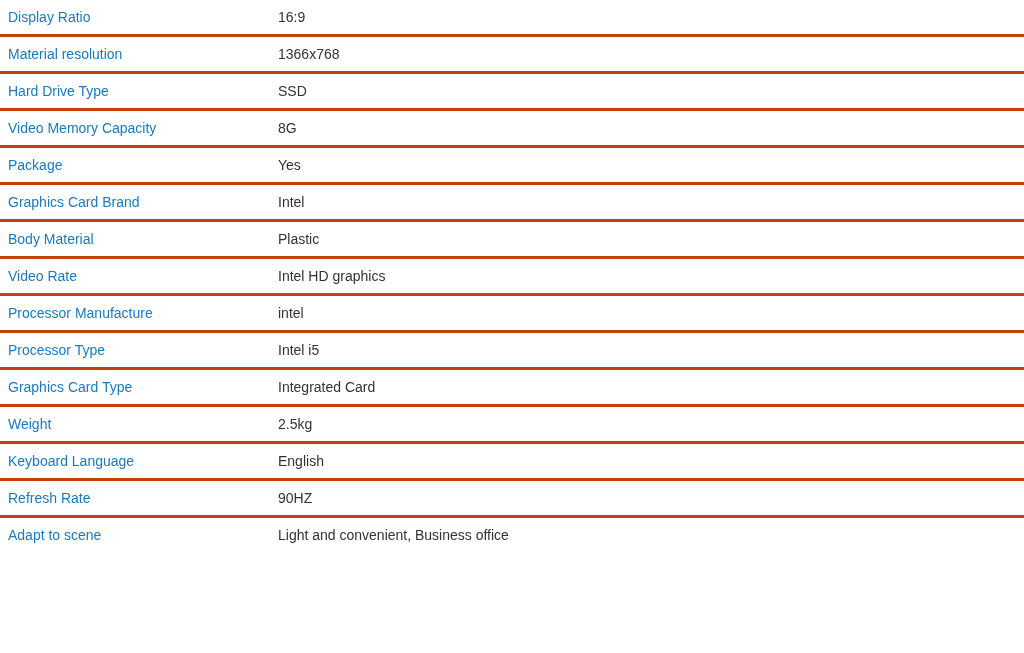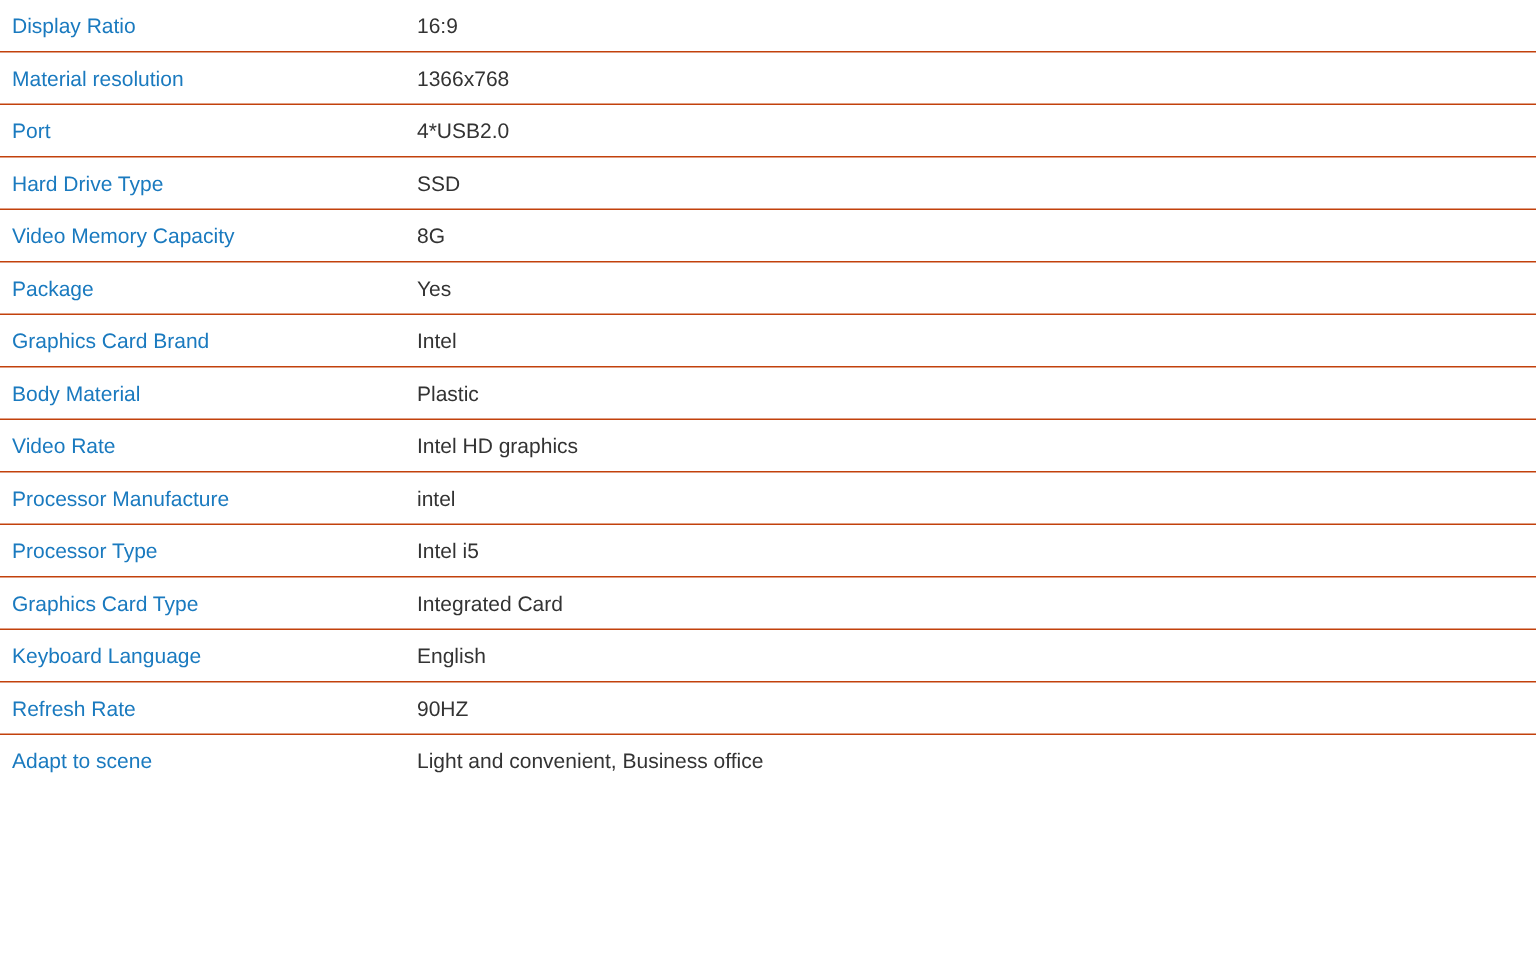--- a/index.html
+++ b/index.html
@@ -16,21 +16,21 @@
       width: 1024px;
       min-height: 653px;
     }
 
     table {
       width: 100%;
       border-collapse: collapse;
     }
 
     tr {
-      border-bottom: 1px solid #c2410c;
+      border-bottom: 3px solid #c2410c;
     }
 
     tr:last-child {
       border-bottom: none;
     }
 
     td {
       padding: 9px 8px;
       vertical-align: middle;
     }
@@ -51,24 +51,20 @@
 
 <table>
   <tbody id="table-body">
   <tr>
         <td>Display Ratio</td>
         <td>16:9</td>
       </tr>
       <tr>
         <td>Material resolution</td>
         <td>1366x768</td>
-      </tr>
-      <tr>
-        <td>Port</td>
-        <td>4*USB2.0</td>
       </tr>
       <tr>
         <td>Hard Drive Type</td>
         <td>SSD</td>
       </tr>
       <tr>
         <td>Video Memory Capacity</td>
         <td>8G</td>
       </tr>
       <tr>
@@ -93,20 +89,24 @@
       </tr>
       <tr>
         <td>Processor Type</td>
         <td>Intel i5</td>
       </tr>
       <tr>
         <td>Graphics Card Type</td>
         <td>Integrated Card</td>
       </tr>
       <tr>
+        <td>Weight</td>
+        <td>2.5kg</td>
+      </tr>
+      <tr>
         <td>Keyboard Language</td>
         <td>English</td>
       </tr>
       <tr>
         <td>Refresh Rate</td>
         <td>90HZ</td>
       </tr>
       <tr>
         <td>Adapt to scene</td>
         <td>Light and convenient, Business office</td>

